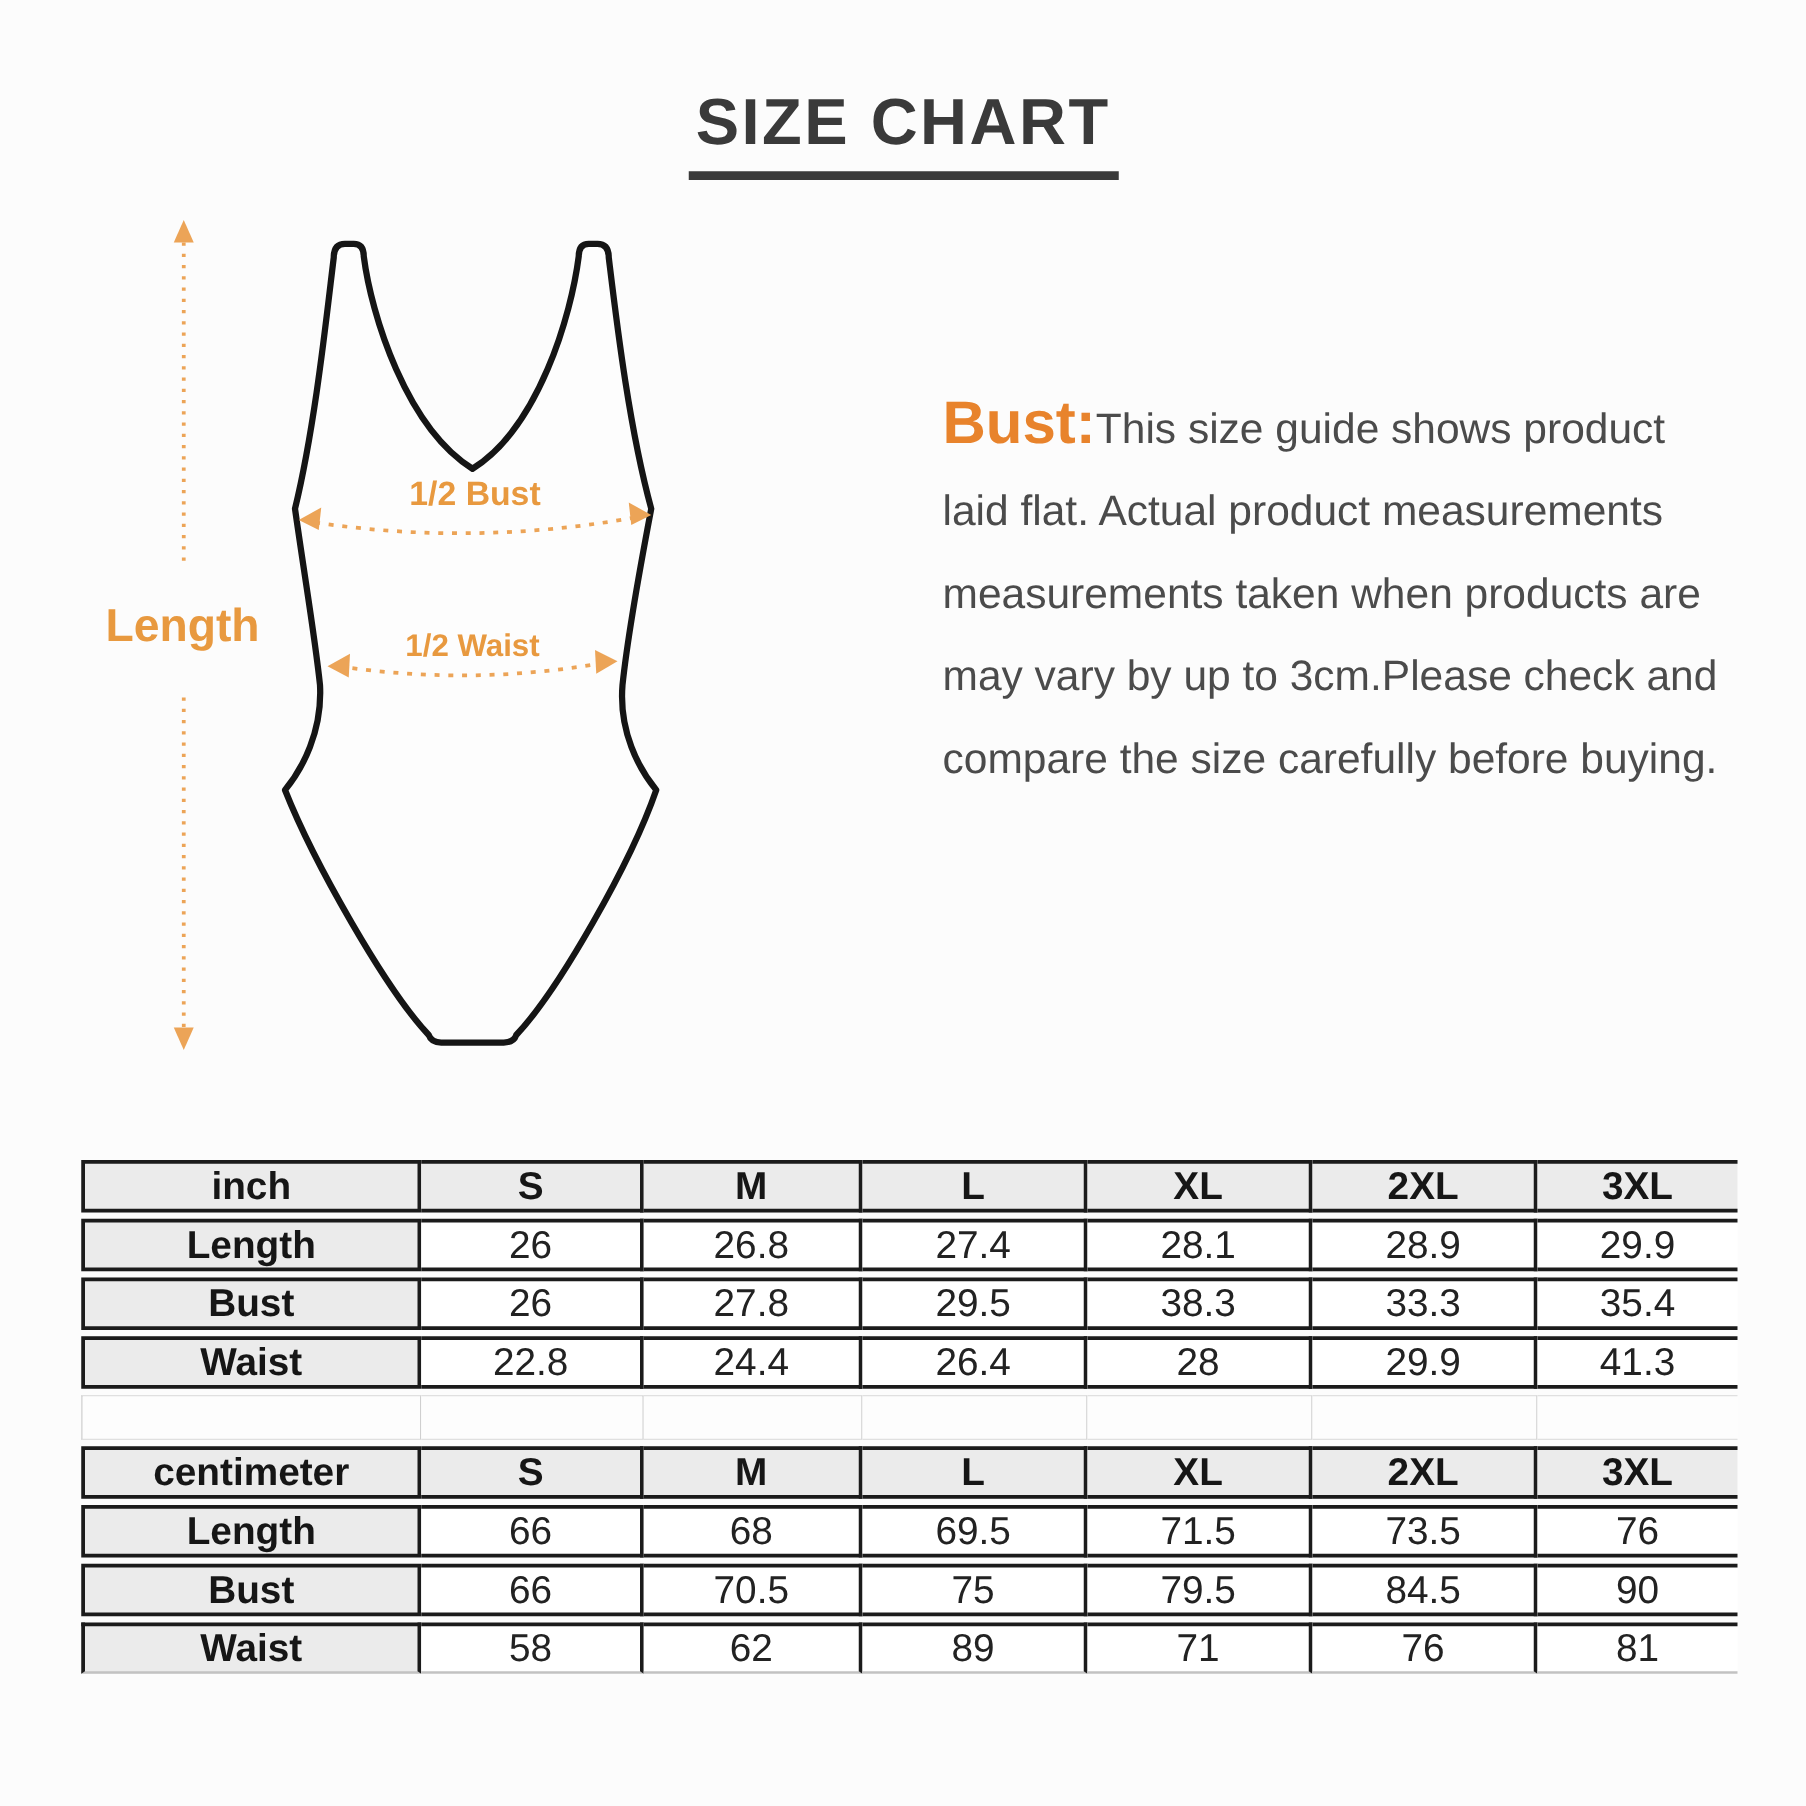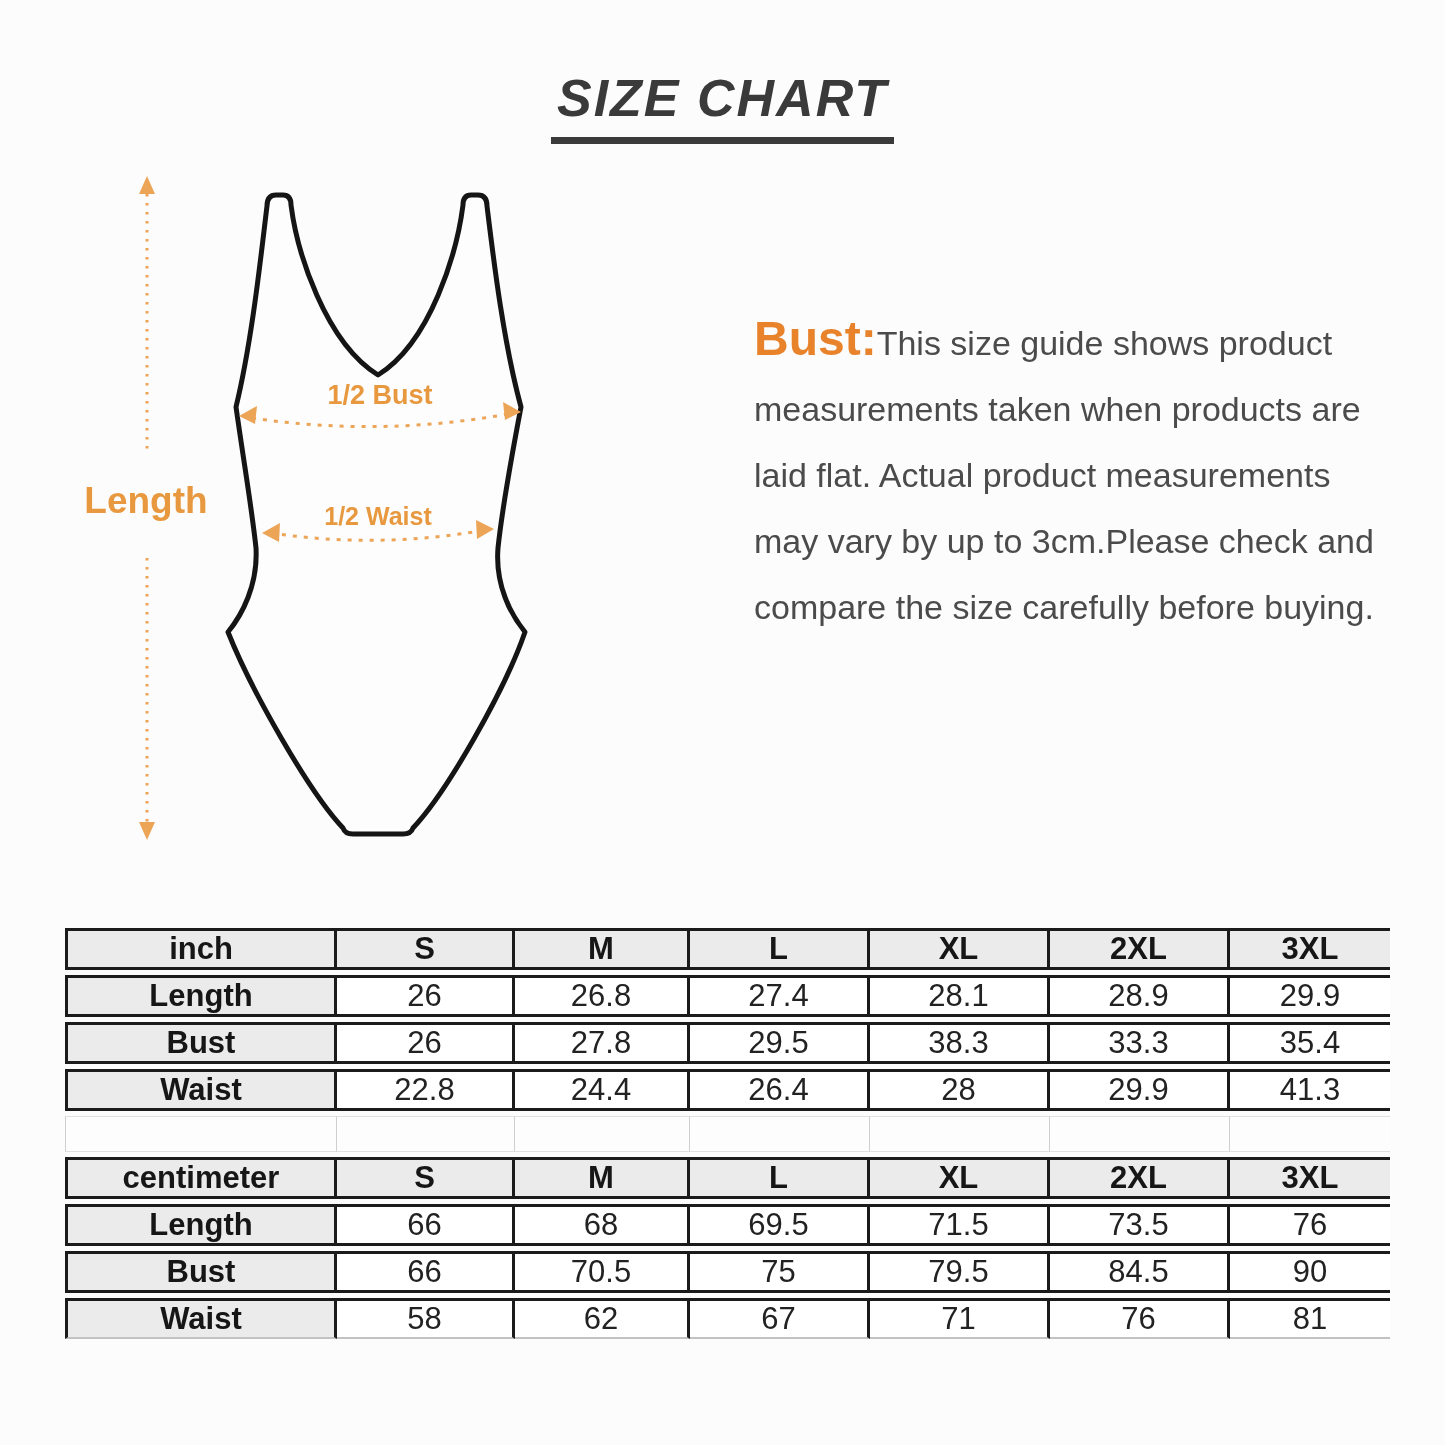--- a/index.html
+++ b/index.html
@@ -4,21 +4,21 @@
 <style>
   html,body { margin:0; padding:0; background:#ffffff; }
   .canvas {
     position:relative; width:1445px; height:1445px;
     background:#fcfcfc; overflow:hidden;
     font-family:"Liberation Sans", sans-serif;
     color:#2a2a2a;
   }
 
   
-  .title-wrap { position:absolute; top:68px; left:0; width:100%; text-align:center;font-style:italic; }
+  .title-wrap { position:absolute; top:68px; left:0; width:100%; text-align:center; }
   .title {
     display:inline-block;
     font-size:52px; font-weight:bold; letter-spacing:2px;
     color:#3a3a3a;
     border-bottom:7px solid #3a3a3a;
     padding:0 6px 9px 6px;
     white-space:nowrap;
   }
 
   
@@ -112,22 +112,22 @@
     <g stroke="#eca457" fill="#eca457">
       <path d="M 271,533 Q 378,549 485,530" fill="none" stroke-width="3" stroke-dasharray="4 7"></path>
       <polygon points="262,533 280,523 279,542" stroke="none"></polygon>
       <polygon points="494,529 476,520 477,539" stroke="none"></polygon>
     </g>
     <text x="378" y="525" text-anchor="middle" font-size="25" font-weight="bold" fill="#e8993f">1/2 Waist</text>
   </svg>
 
   <div class="note">
     <div class="note-line"><span class="note-label">Bust:</span><span>This size guide shows product</span></div>
+    <div class="note-line">laid flat. Actual product measurements</div>
     <div class="note-line">measurements taken when products are</div>
-    <div class="note-line">laid flat. Actual product measurements</div>
     <div class="note-line">may vary by up to 3cm.Please check and</div>
     <div class="note-line">compare the size carefully before buying.</div>
   </div>
 
   <table class="sz-table">
     <colgroup>
       <col style="width:272px">
         <col style="width:178px">
         <col style="width:175px">
       <col style="width:180px">
@@ -214,21 +214,21 @@
       <td>75</td>
       <td>79.5</td>
       <td>84.5</td>
       <td class="last">90</td>
     </tr>
 
     <tr class="dim">
       <th class="first">Waist</th>
       <td>58</td>
       <td>62</td>
-      <td>67</td>
+      <td>89</td>
       <td>71</td>
       <td>76</td>
       <td class="last">81</td>
     </tr>
   </tbody>
     </table>
 
 </div>
 
 </body></html>

